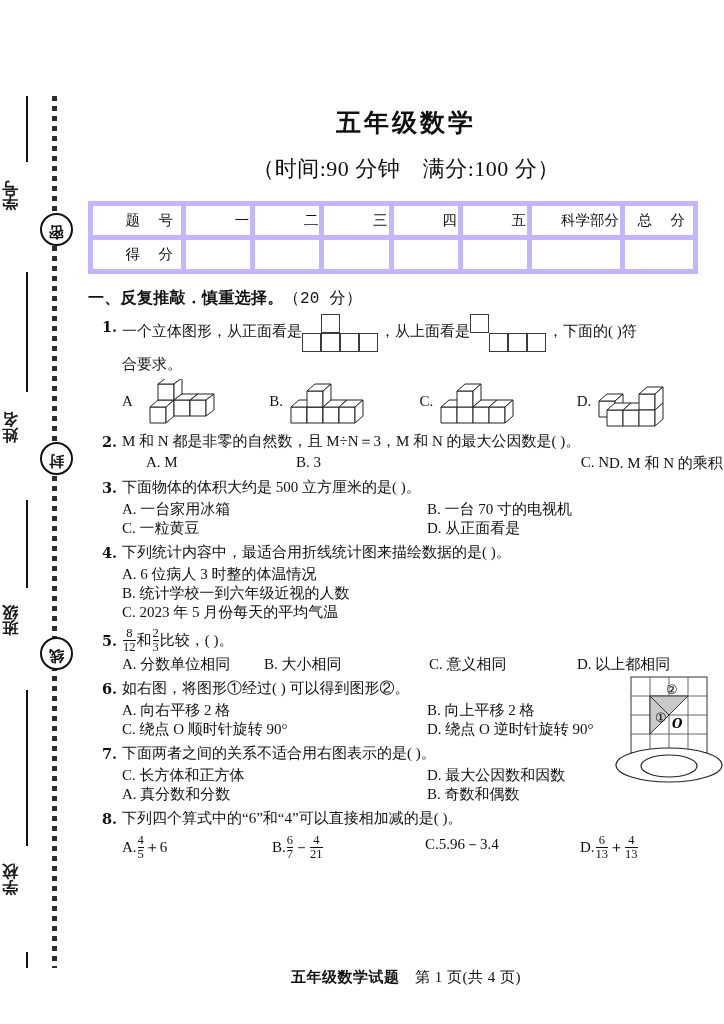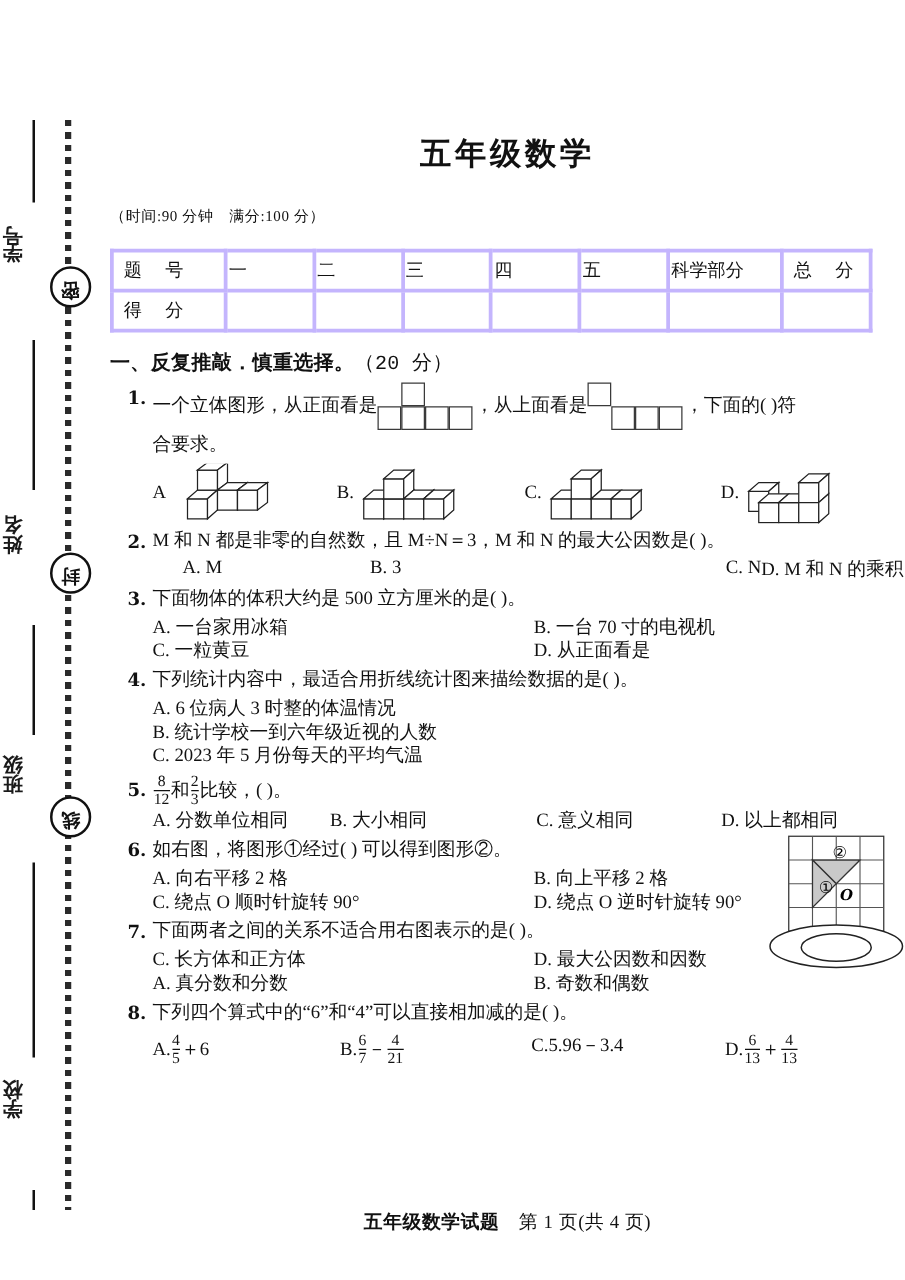--- a/index.html
+++ b/index.html
@@ -86,38 +86,38 @@
 
   #exam-title {
     text-align: center;
     font-size: 25px;
     font-weight: bold;
     letter-spacing: 3px;
     margin-top: 106px;
     font-family: "DejaVu Serif", serif;
   }
   #exam-subtitle {
-    text-align: left;
-    font-size: 12px;
-    margin-top: 26px;
+    text-align: center;
+    font-size: 22px;
+    margin-top: 15px;
     letter-spacing: 0.5px;
   }
 
   
   #score-table {
     margin: 17px 0 0 0;
     border-collapse: collapse;
     width: 610px;
     border: 2px solid #000;
     table-layout: fixed;
   }
   #score-table td {
-    border: 3px solid #c4b5fd;
+    border: 5px solid #c4b5fd;
     height: 27px;
-    text-align: left;
+    text-align: right;
     font-size: 14.5px;
     font-family: "DejaVu Sans", sans-serif;
   }
   #score-table td.rowhdr {
     width: 86px;
     letter-spacing: 7px;
     text-indent: 7px;
   }
   #score-table td.sci { width: 86px; letter-spacing: 0px; }
   #score-table td.tot { width: 66px; letter-spacing: 7px; text-indent: 7px;}

